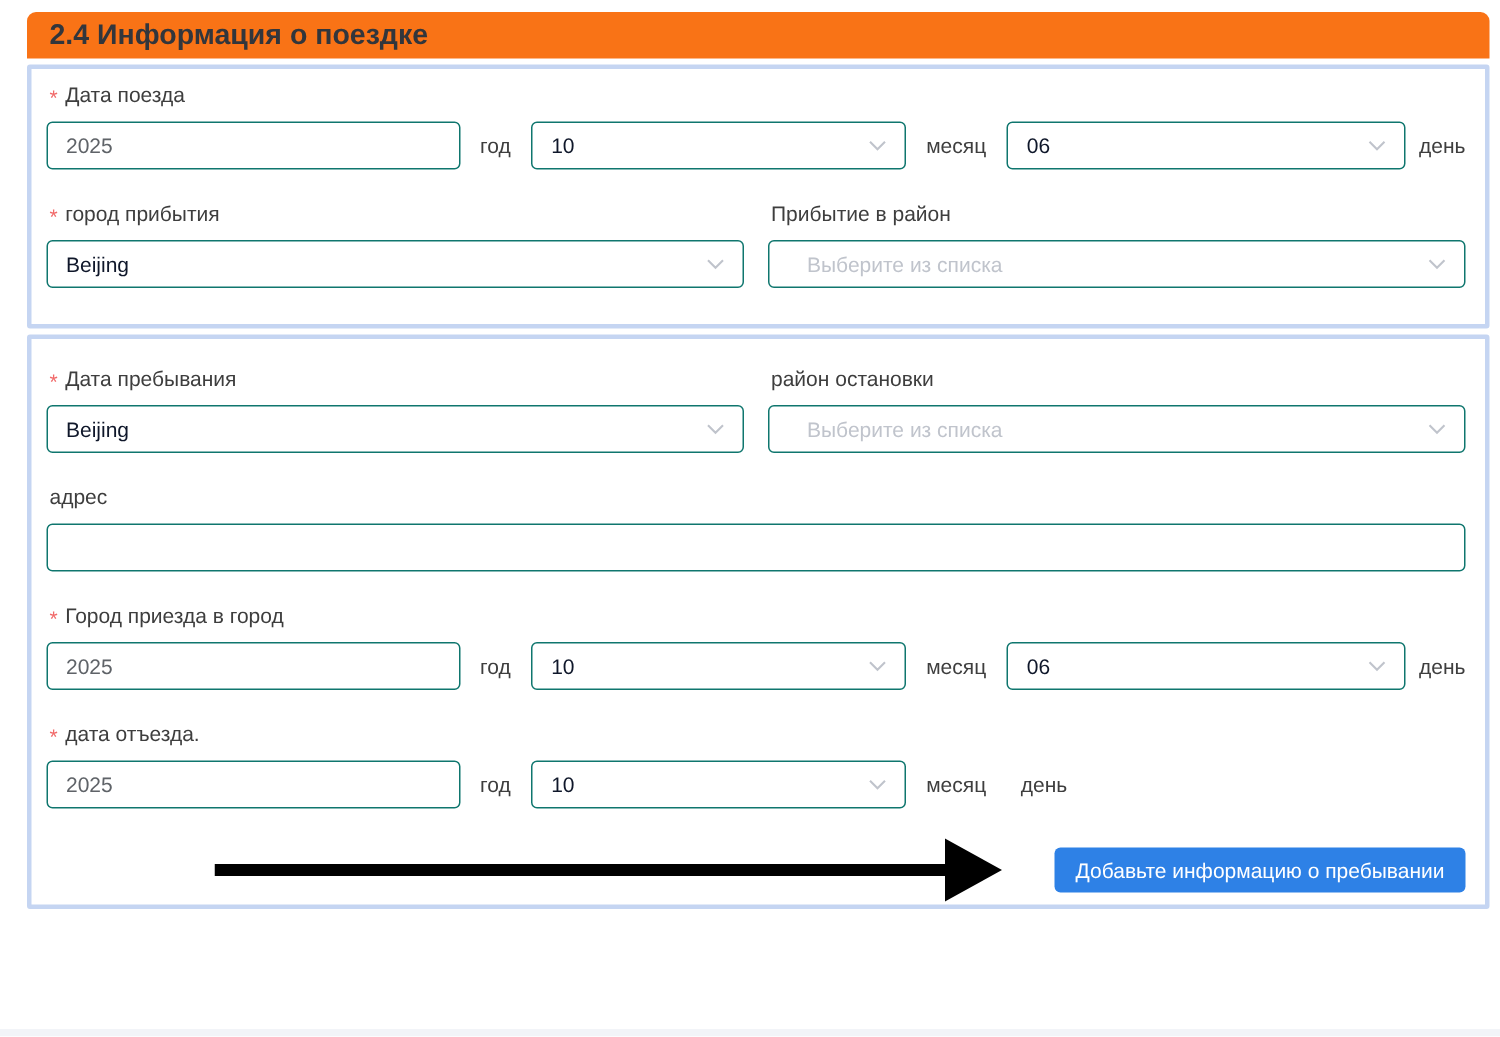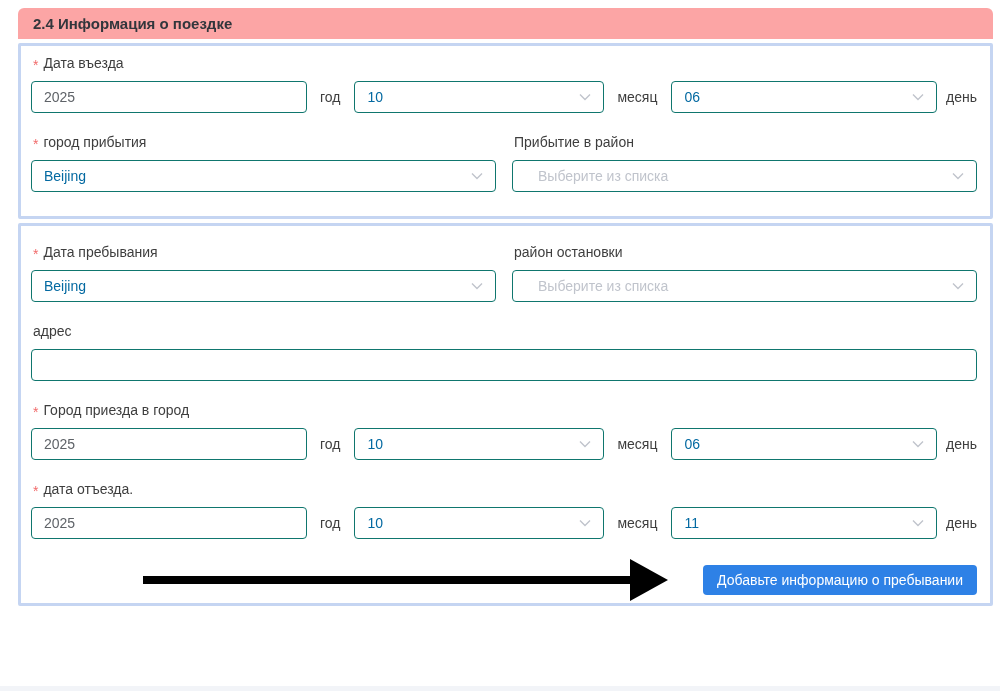--- a/index.html
+++ b/index.html
@@ -3,37 +3,37 @@
 <meta charset="utf-8">
 <style>
   * { margin:0; padding:0; box-sizing:border-box; }
   html,body { width:1000px; height:691px; background:#ffffff; overflow:hidden;
               font-family:"Liberation Sans","DejaVu Sans",sans-serif; }
   .page { position:relative; width:1000px; height:691px; background:#ffffff; }
   .page-bottom-strip { position:absolute; left:0; right:0; bottom:0; height:5px;
               background:#f2f4f8; }
   .wrap { position:absolute; left:18px; top:8px; width:975px; }
 
-  .section-header { height:31px; background:#fca5a5; border-radius:6px 6px 0 0;
+  .section-header { height:31px; background:#f97316; border-radius:6px 6px 0 0;
               display:flex; align-items:center; padding:0 15px;
-              font-size:15px; font-weight:bold; color:#32363c; }
+              font-size:19px; font-weight:bold; color:#32363c; }
 
   .box { border:3px solid #c5d5f2; background:#ffffff; margin-top:4px;
          padding:8px 13px 24px 10px; border-radius:2px; }
   .box2 { padding-top:17px; padding-bottom:8px; }
 
   .field-label { display:flex; align-items:center; font-size:14px; color:#3e3e3e;
               margin:0 0 9px 2px; line-height:18px; }
   .req { color:#f16a6a; margin-right:5px; font-size:14px; transform:translateY(2px); }
 
   .tbox { height:32px; border:1px solid #0f766e; border-radius:4px; background:#fff;
           display:flex; align-items:center; padding:0 12px; font-size:14px; color:#5f6368; }
   input.tbox { width:100%; outline:none; }
   .select { justify-content:space-between; cursor:pointer; }
-  .select .val { color:#0369a1; }
+  .select .val { color:#0f172a; }
   .select .val.ph { color:#c0c4cc;margin-left:13px; }
   .chev { flex:0 0 auto; margin-left:8px; display:flex; align-items:center; }
 
   .date-row { display:flex; align-items:center; margin-bottom:20px; }
   .date-row .year { flex:0 0 276px; }
   .date-row .unit { font-size:14px; color:#3e3e3e; white-space:nowrap; }
   .date-row .u1 { margin:0 14px 0 13px; }
   .date-row .u2 { margin:0 14px 0 13px; }
   .date-row .u3 { margin-left:9px; }
   .date-row .month { flex:0 0 250px; }
@@ -59,21 +59,21 @@
   <div class="wrap">
 
     <div class="section-header">
       <span>2.4 Информация о поездке</span>
     </div>
 
     <div class="box">
 
       <div class="field-label">
         <span class="req">*</span>
-        <span>Дата въезда</span>
+        <span>Дата поезда</span>
       </div>
 
       <div class="date-row">
         <input class="tbox year" type="text" value="2025" style="">
         <span class="unit u1">год</span>
         <div class="tbox select month">
           <span class="val">10</span>
           <span class="chev">
             <svg width="12" height="8" viewBox="0 0 12 8">
                 <polyline points="1,1.5 6,6.5 11,1.5" fill="none" stroke="#c0c4cc" stroke-width="1.4"></polyline>
@@ -195,28 +195,20 @@
         <span class="unit u1">год</span>
         <div class="tbox select month">
           <span class="val">10</span>
           <span class="chev">
             <svg width="12" height="8" viewBox="0 0 12 8">
                 <polyline points="1,1.5 6,6.5 11,1.5" fill="none" stroke="#c0c4cc" stroke-width="1.4"></polyline>
               </svg>
           </span>
         </div>
         <span class="unit u2">месяц</span>
-        <div class="tbox select day">
-          <span class="val">11</span>
-          <span class="chev">
-            <svg width="12" height="8" viewBox="0 0 12 8">
-                <polyline points="1,1.5 6,6.5 11,1.5" fill="none" stroke="#c0c4cc" stroke-width="1.4"></polyline>
-              </svg>
-          </span>
-        </div>
         <span class="unit u3">день</span>
       </div>
 
       <div class="action-row">
         <svg class="annot-arrow" viewBox="0 0 525 44" xmlns="http://www.w3.org/2000/svg">
           <rect x="0" y="18" width="489" height="8" fill="#000000"></rect>
           <polygon points="487,1 487,43 525,22" fill="#000000"></polygon>
         </svg>
         <button class="btn-primary">Добавьте информацию о пребывании</button>
       </div>

